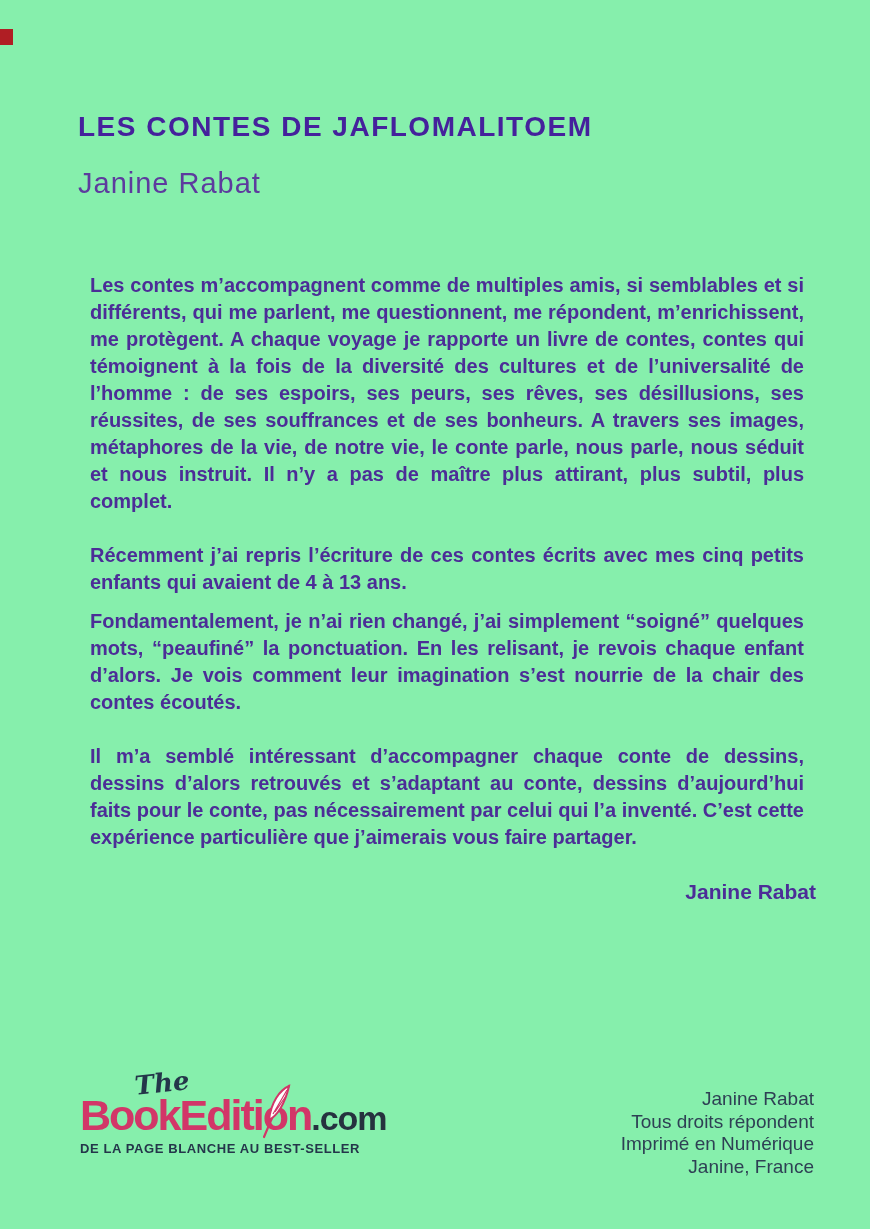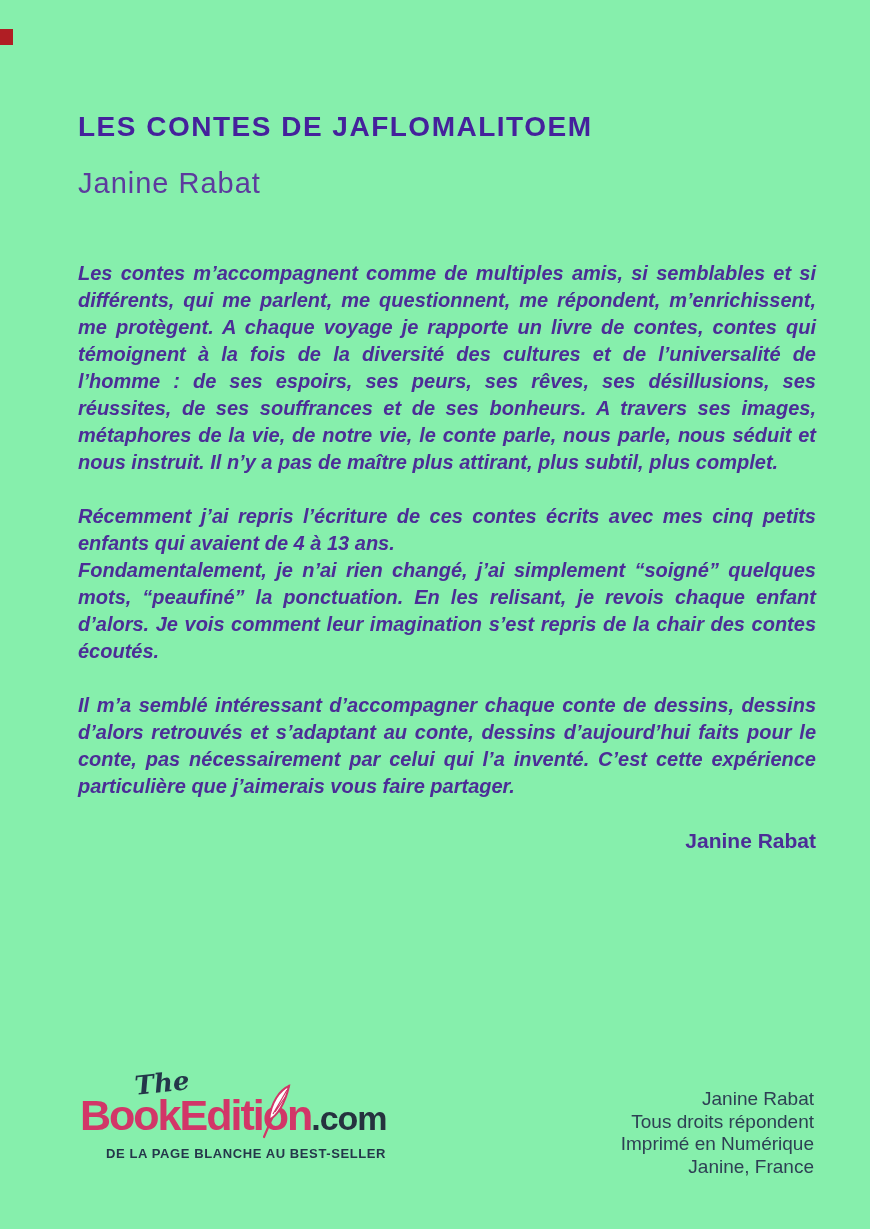--- a/index.html
+++ b/index.html
@@ -26,21 +26,21 @@
   .author{
     margin:20px 0 0 0;font-size:29px;font-weight:500;letter-spacing:1px;
     line-height:38px;color:#5d3b9e;
   }
   
   .body-text{
     position:absolute;left:78px;right:78px;top:260px;
     font-size:20px;font-weight:600;line-height:27px;
     color:#4c2d97;text-align:justify;
   }
-  .body-text p{margin:0;font-style:italic;}
+  .body-text p{margin:12px;}
   .body-text p.gap{margin-top:27px;}
   .signature{
     margin-top:27px;text-align:right;font-size:21px;font-weight:600;
     color:#4c2d97;
   }
   
   .logo{position:absolute;left:80px;top:1068px;width:332px;}
   .logo-the{
     margin-left:52px;margin-bottom:-6px;
     font-family:"DejaVu Serif","Liberation Serif",serif;
@@ -50,22 +50,22 @@
   .logo-brand{
     font-size:43px;line-height:46px;font-weight:800;letter-spacing:-2px;
     color:#d23668;white-space:nowrap;
   }
   .logo-o{position:relative;display:inline-block;}
   .logo-o svg{position:absolute;left:-5px;top:-12px;pointer-events:none;}
   .logo-tld{
     font-size:34px;font-weight:800;letter-spacing:-1px;color:#26323f;
   }
   .logo-tagline{
-    margin-top:5px;font-size:13px;font-weight:700;letter-spacing:.6px;
-    color:#24364a;text-align:center;width:100%;
+    font-size:13px;font-weight:700;letter-spacing:.6px;
+    color:#24364a;text-align:left;width:100%;
   }
   
   .colophon{
     position:absolute;right:80px;top:1088px;text-align:right;
     font-size:19px;font-weight:500;line-height:22.5px;color:#2e4054;
   }
 </style>
 </head>
 <body>
 
@@ -74,21 +74,21 @@
   <div class="corner-mark"></div>
 
   <div class="header">
     <h1 class="title">LES CONTES DE JAFLOMALITOEM</h1>
     <h2 class="author">Janine Rabat</h2>
   </div>
 
   <div class="body-text">
     <p>Les contes m’accompagnent comme de multiples amis, si semblables et si différents, qui me parlent, me questionnent, me répondent, m’enrichissent, me protègent. A chaque voyage je rapporte un livre de contes, contes qui témoignent à la fois de la diversité des cultures et de l’universalité de l’homme : de ses espoirs, ses peurs, ses rêves, ses désillusions, ses réussites, de ses souffrances et de ses bonheurs. A travers ses images, métaphores de la vie, de notre vie, le conte parle, nous parle, nous séduit et nous instruit. Il n’y a pas de maître plus attirant, plus subtil, plus complet.</p>
     <p class="gap">Récemment j’ai repris l’écriture de ces contes écrits avec mes cinq petits enfants qui avaient de 4 à 13 ans.</p>
-    <p>Fondamentalement, je n’ai rien changé, j’ai simplement “soigné” quelques mots, “peaufiné” la ponctuation. En les relisant, je revois chaque enfant d’alors. Je vois comment leur imagination s’est repris de la chair des contes écoutés.</p>
+    <p>Fondamentalement, je n’ai rien changé, j’ai simplement “soigné” quelques mots, “peaufiné” la ponctuation. En les relisant, je revois chaque enfant d’alors. Je vois comment leur imagination s’est nourrie de la chair des contes écoutés.</p>
     <p class="gap">Il m’a semblé intéressant d’accompagner chaque conte de dessins, dessins d’alors retrouvés et s’adaptant au conte, dessins d’aujourd’hui faits pour le conte, pas nécessairement par celui qui l’a inventé. C’est cette expérience particulière que j’aimerais vous faire partager.</p>
     <div class="signature">Janine Rabat</div>
   </div>
 
   <div class="logo">
     <div class="logo-the">The</div>
     <div class="logo-brand"><span>BookEditi</span><span class="logo-o"><span>o</span><svg width="36" height="60" viewBox="0 0 36 60">
           <path d="M6 57 C12 42 20 24 31 6" fill="none" stroke="#d23668" stroke-width="2.2" stroke-linecap="round"></path>
           <path d="M31 6 C22 10 13 22 11 40 C19 36 27 24 31 6 Z" fill="#ffffff" stroke="#d23668" stroke-width="2"></path>
           <path d="M29 10 L15 34 M28 16 L17 32" stroke="#d23668" stroke-width="1.2"></path>

